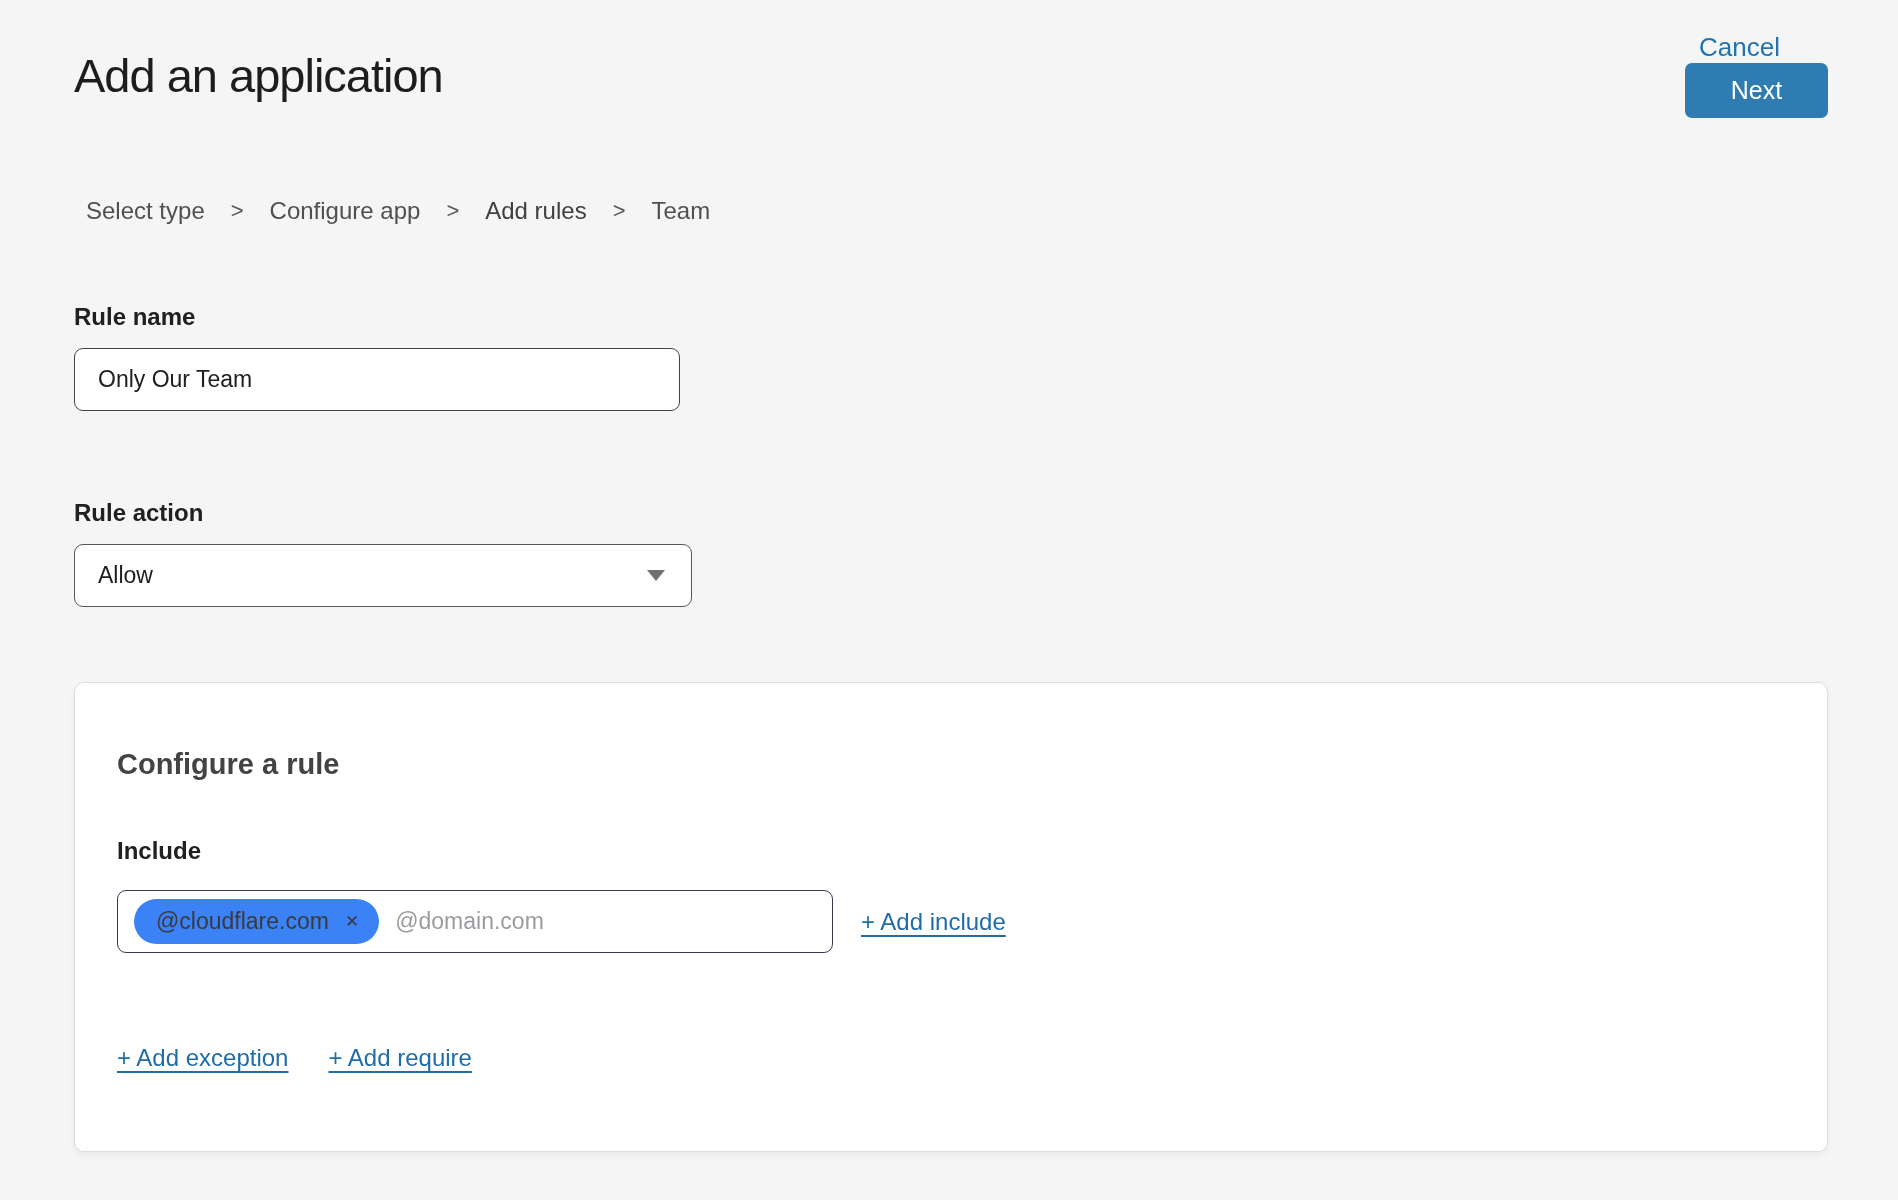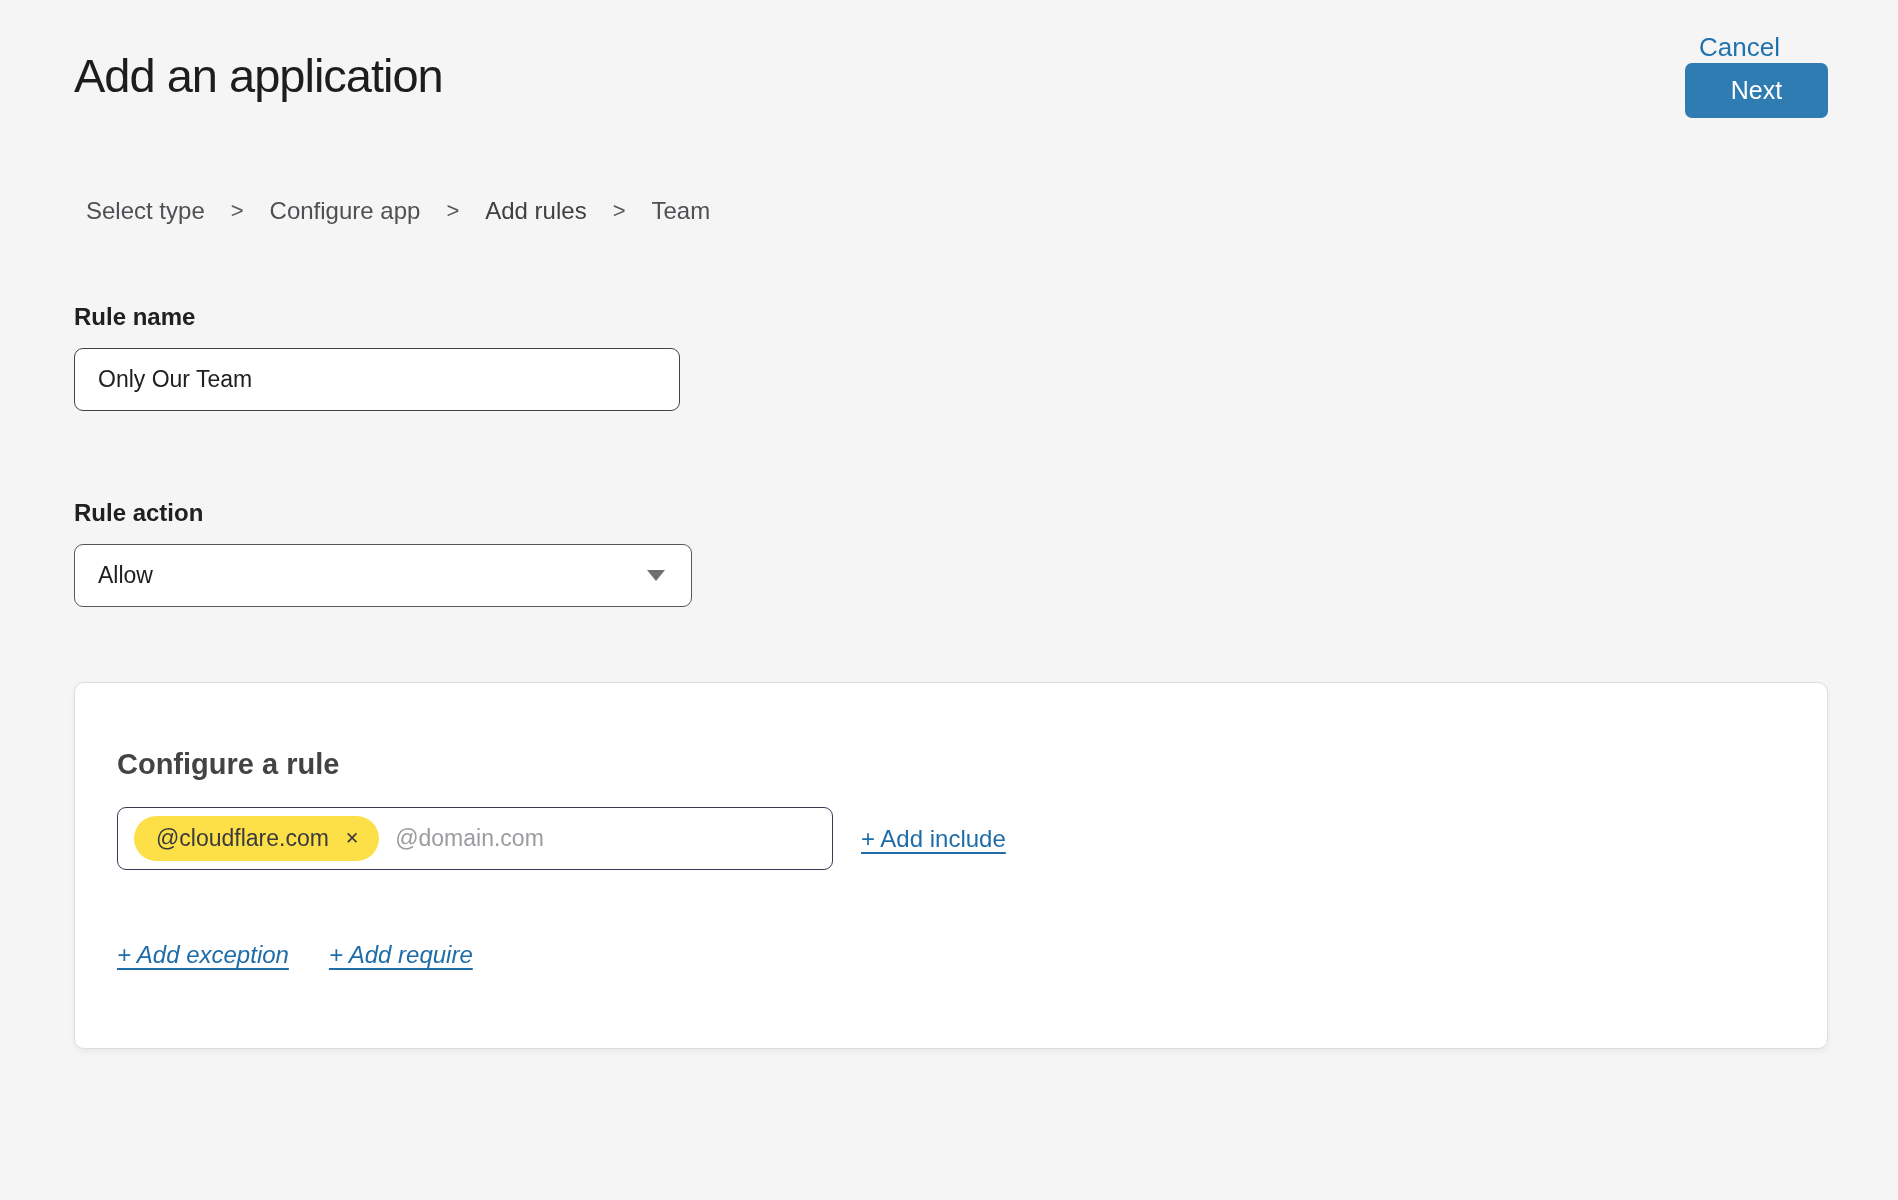--- a/index.html
+++ b/index.html
@@ -142,21 +142,21 @@
     border: 1.5px solid #3a3a55;
     border-radius: 9px;
     display: flex;
     align-items: center;
     padding: 0 18px 0 16px;
     margin-right: 28px;
   }
   .chip {
     display: flex;
     align-items: center;
-    background: #fde047;
+    background: #3b82f6;
     border-radius: 24px;
     height: 45px;
     padding: 0 20px 0 22px;
     font-size: 23px;
     color: #3a3a3e;
     flex: none;
   }
   .chip-x {
     margin-left: 16px;
     font-size: 17px;
@@ -179,25 +179,24 @@
   .chip-text::placeholder { color: #9b9ba0; opacity: 1; }
 
   .link {
     font-size: 24px;
     color: #1f6da8;
     text-decoration: underline;
     text-underline-offset: 5px;
     cursor: pointer;
   }
   .links-row {
-    margin-top: 70px;
+    margin-top: 90px;
     display: flex;
     gap: 40px;
     line-height: 30px;
-    font-style: italic;
   }
 </style>
 </head>
 <body>
 
 <div class="page">
 
   <header class="topbar">
     <h1 class="page-title">Add an application</h1>
     <div class="actions">
@@ -225,20 +224,21 @@
     <div class="field-label">Rule action</div>
     <div class="select-box">
       <span>Allow</span>
       <span class="caret"></span>
     </div>
   </section>
 
   <section class="card">
     <h2 class="card-title">Configure a rule</h2>
 
+    <div class="include-label">Include</div>
 
     <div class="include-row">
 
       <div class="chip-input">
         <span class="chip">
           <span>@cloudflare.com</span>
           <span class="chip-x">✕</span>
         </span>
         <input class="chip-text" type="text" placeholder="@domain.com" style="">
       </div>

